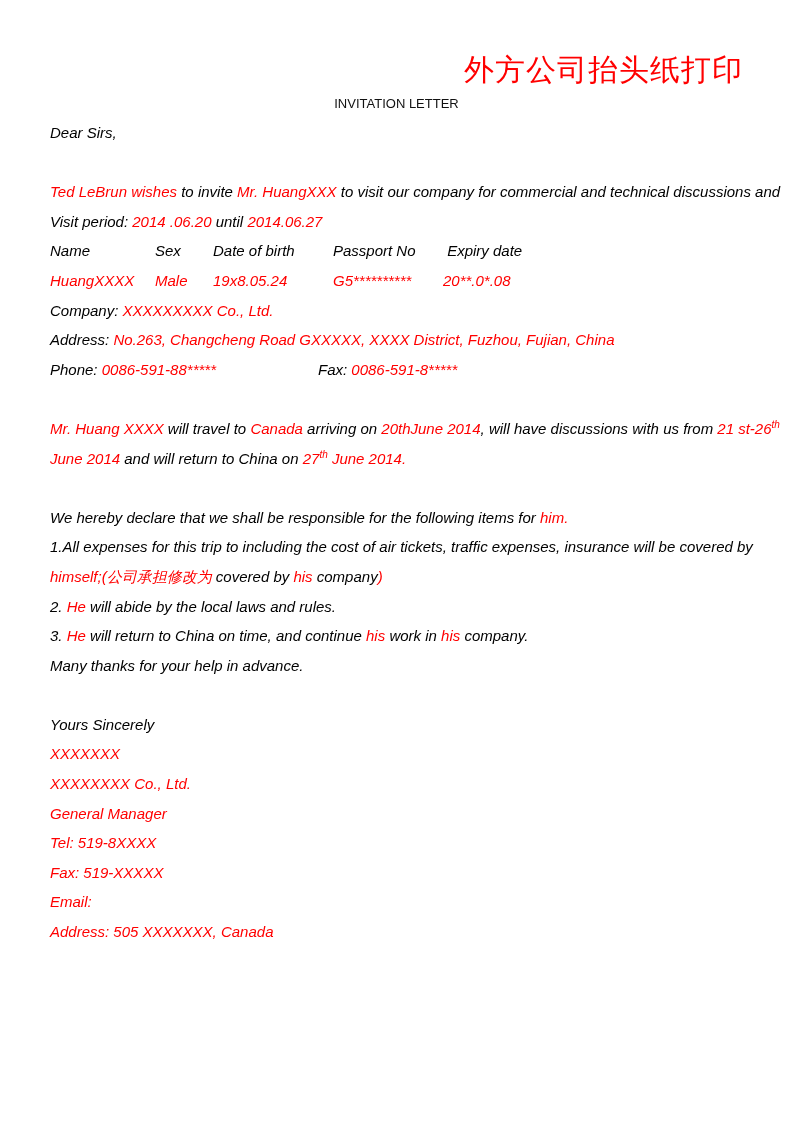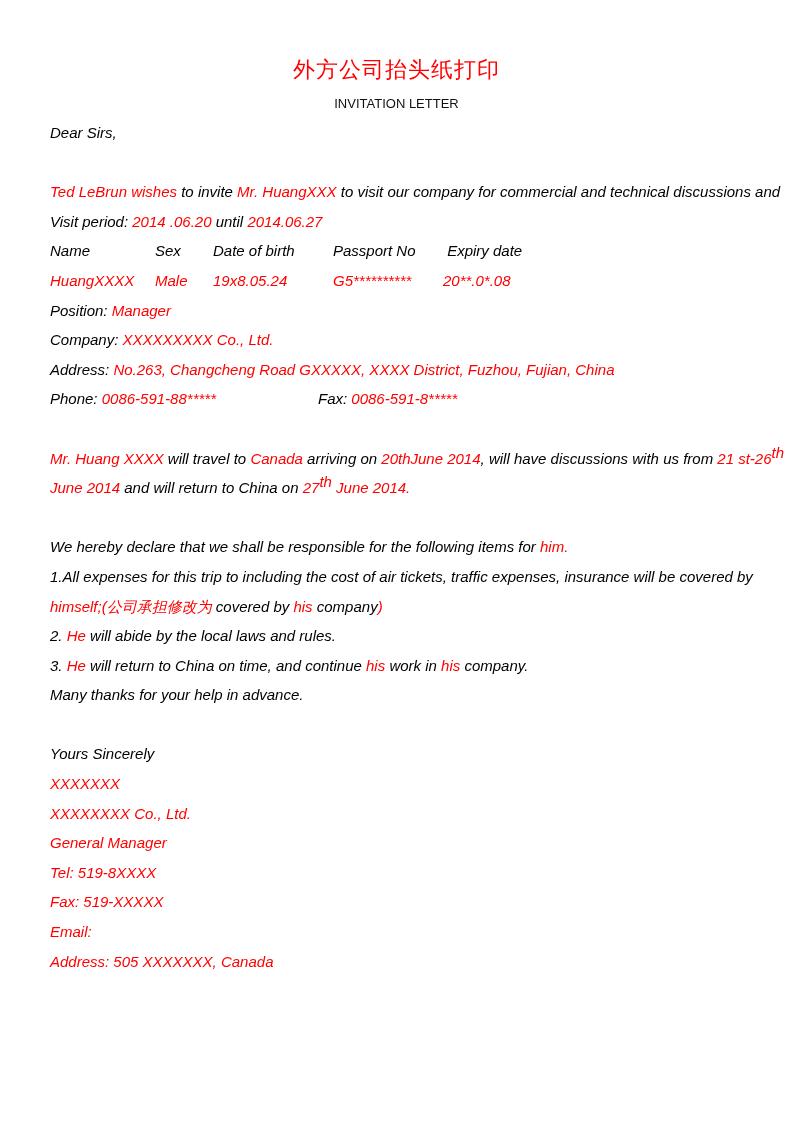--- a/index.html
+++ b/index.html
@@ -5,59 +5,58 @@
   html, body { margin: 0; padding: 0; }
   body {
     width: 793px; height: 1122px;
     background: #ffffff;
     font-family: "Liberation Sans", sans-serif;
     color: #000000;
     overflow: hidden;
   }
   .page { padding: 50px 50px 0 50px; box-sizing: border-box; }
   .title {
-    text-align: center;
+    text-align: right;
     color: var(--red, #ff0000);
     font-family: "DejaVu Serif", "Liberation Serif", serif;
-    font-size: 22px;
+    font-size: 30px;
     line-height: 40px;
     letter-spacing: 1px;
   }
   .subtitle {
     text-align: center;
     font-size: 13px;
     line-height: 28px;
     color: #111111;
   }
   .letter-body { font-size: 15px; }
   .line {
     line-height: 29.6px;
     height: 29.6px;
     white-space: pre;
     font-style: italic;
   }
   .cell { display: inline-block; vertical-align: top; }
   .red { color: var(--red, #ff0000); }
   .blk { color: #000000; }
-  sup { font-size: 15px; line-height: 0; }
+  sup { font-size: 10px; line-height: 0; }
 </style>
 </head>
 <body style="background: rgb(255, 255, 255);">
 
 <div class="page">
   <div class="title">外方公司抬头纸打印</div>
   <div class="subtitle">INVITATION LETTER</div>
   <div class="letter-body" id="letter-body">
       <div class="line"><span class="blk">Dear Sirs,</span></div>
       <div class="line">&nbsp;</div>
       <div class="line"><span class="red">Ted LeBrun wishes</span><span class="blk"> to invite </span><span class="red">Mr. HuangXXX</span><span class="blk"> to visit our company for commercial and technical discussions and</span></div>
       <div class="line"><span class="blk">Visit period: </span><span class="red">2014 .06.20</span><span class="blk"> until </span><span class="red">2014.06.27</span></div>
       <div class="line"><span class="cell" style="width: 105px;"><span class="blk">Name</span></span><span class="cell" style="width: 58px;"><span class="blk">Sex</span></span><span class="cell" style="width: 120px;"><span class="blk">Date of birth</span></span><span class="cell" style="width: 110px;"><span class="blk">Passport No</span></span><span class="cell"><span class="blk"> Expiry date</span></span></div>
       <div class="line"><span class="cell" style="width: 105px;"><span class="red">HuangXXXX</span></span><span class="cell" style="width: 58px;"><span class="red">Male</span></span><span class="cell" style="width: 120px;"><span class="red">19x8.05.24</span></span><span class="cell" style="width: 110px;"><span class="red">G5**********</span></span><span class="cell"><span class="red">20**.0*.08</span></span></div>
-      <div class="line"><span class="blk">Position: </span><span class="red">Manager</span></div>
       <div class="line"><span class="blk">Company: </span><span class="red">XXXXXXXXX Co., Ltd.</span></div>
       <div class="line"><span class="blk">Address: </span><span class="red">No.263, Changcheng Road GXXXXX, XXXX District, Fuzhou, Fujian, China</span></div>
       <div class="line"><span class="cell" style="width: 268px;"><span class="blk">Phone: </span><span class="red">0086-591-88*****</span></span><span class="cell"><span class="blk">Fax: </span><span class="red">0086-591-8*****</span></span></div>
       <div class="line">&nbsp;</div>
       <div class="line"><span class="red">Mr. Huang XXXX</span><span class="blk"> will travel to </span><span class="red">Canada</span><span class="blk"> arriving on </span><span class="red">20thJune 2014</span><span class="blk">, will have discussions with us from </span><span class="red">21 st-26</span><sup class="red">th</sup></div>
       <div class="line"><span class="red">June 2014</span><span class="blk"> and will return to China on </span><span class="red">27</span><sup class="red">th</sup><span class="red"> June 2014.</span></div>
       <div class="line">&nbsp;</div>
       <div class="line"><span class="blk">We hereby declare that we shall be responsible for the following items for </span><span class="red">him.</span></div>
       <div class="line"><span class="blk">1.All expenses for this trip to including the cost of air tickets, traffic expenses, insurance will be covered by</span></div>
       <div class="line"><span class="red">himself;(公司承担修改为</span><span class="blk"> covered by </span><span class="red">his</span><span class="blk"> company</span><span class="red">)</span></div>

